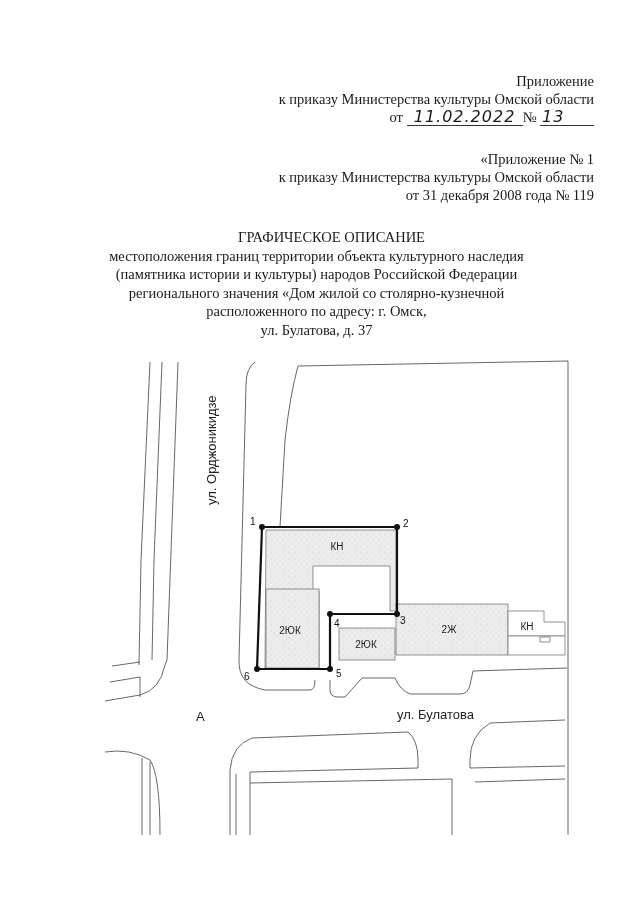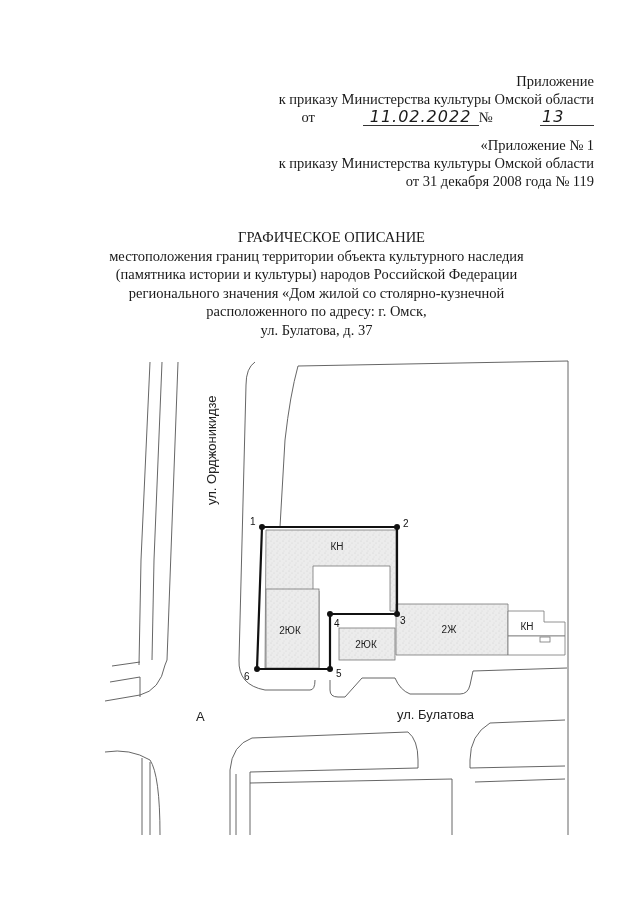--- a/index.html
+++ b/index.html
@@ -1,20 +1,20 @@
 <!DOCTYPE html>
 <html><head>
 <meta charset="utf-8">
 <style>
   html, body { margin: 0; padding: 0; background: #ffffff; }
   body { width: 639px; height: 905px; position: relative; overflow: hidden; font-family: "Liberation Serif", serif; color: #1a1a1a; }
   .right-block { position: absolute; right: 45px; text-align: right; font-size: 14.5px; line-height: 18px; }
   .rb1 { top: 72px; }
-  .rb2 { top: 136px; margin-left: 24px; }
-  .hand { font-family: "DejaVu Sans", sans-serif; font-style: italic; font-size: 16px; letter-spacing: 1px; display: inline-block; border-bottom: 1px solid #333; padding: 0 2px; line-height: 16px; margin-left: 44px; }
+  .rb2 { top: 150px; margin-left: 24px; }
+  .hand { font-family: "DejaVu Sans", sans-serif; font-style: italic; font-size: 16px; letter-spacing: 1px; display: inline-block; border-bottom: 1px solid #333; padding: 0 2px; line-height: 16px; }
   .hand.date { width: 112px; text-align: center; }
   .hand.num { width: 50px; text-align: left; }
   .title-block { position: absolute; top: 228px; left: 0; width: 633px; text-align: center; font-size: 14.5px; line-height: 18.5px; }
   .title-block .t1 { margin-left: 30px; }
   .map { position: absolute; left: 0; top: 355px; width: 639px; height: 480px; }
   .map text { font-family: "Liberation Sans", sans-serif; }
   .footer-mark { position: absolute; left: 4px; top: 896px; font-size: 3px; color: #bbb; font-family: "DejaVu Sans", sans-serif; }
 </style>
 </head>
 <body>

